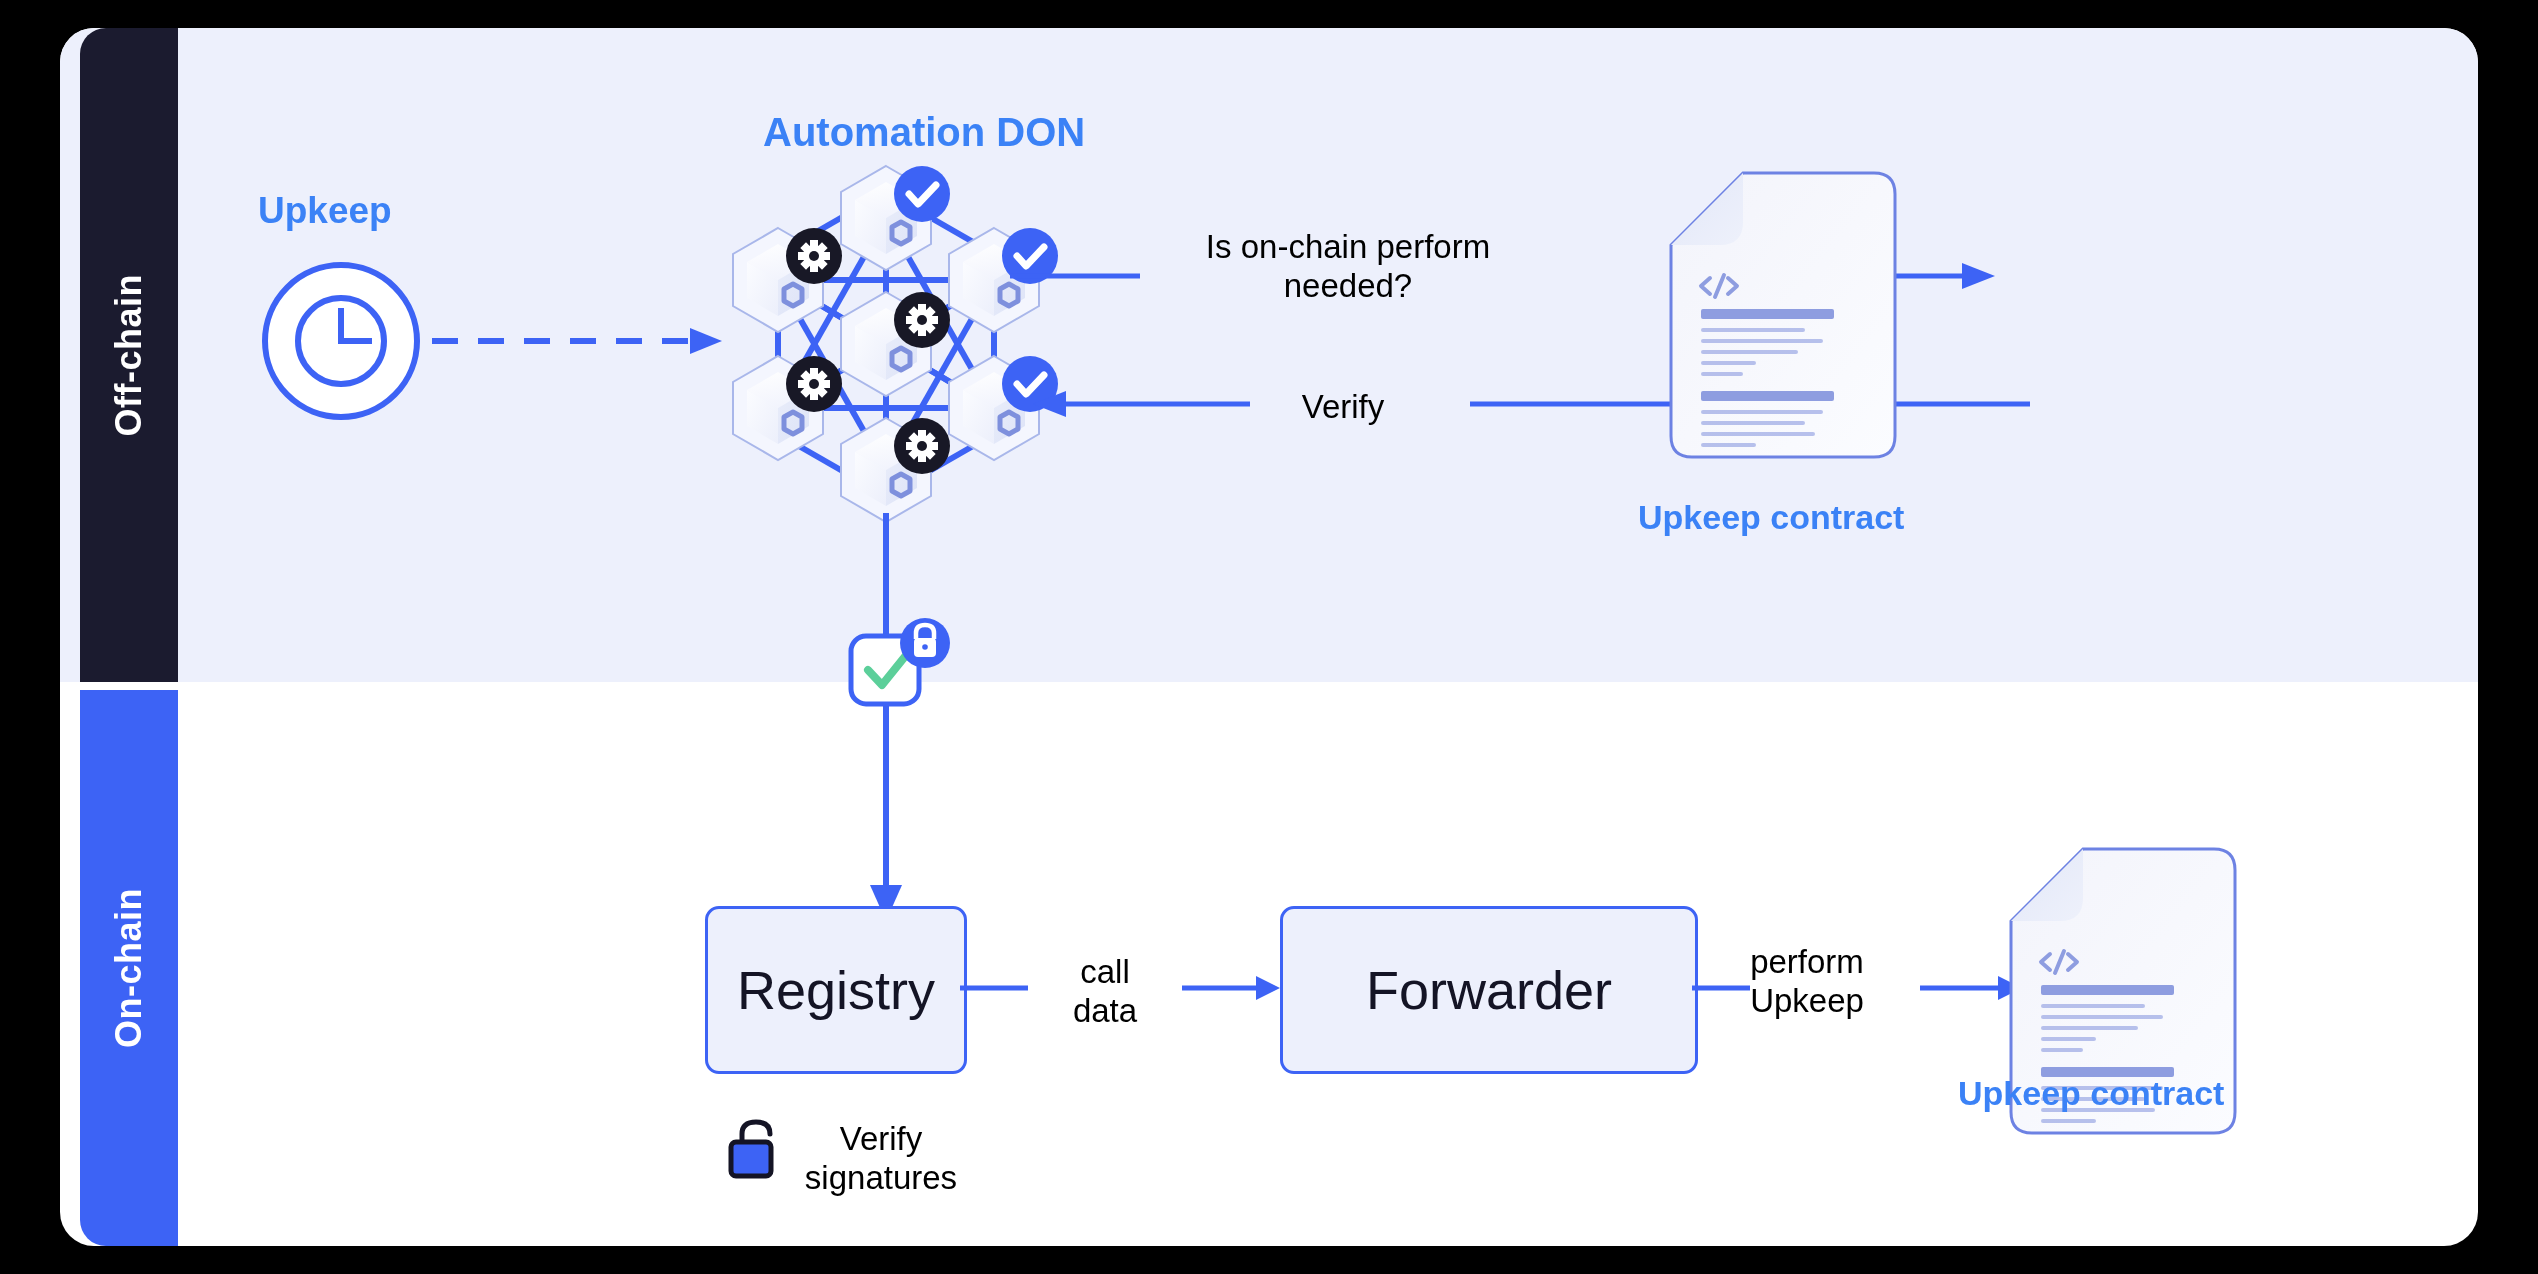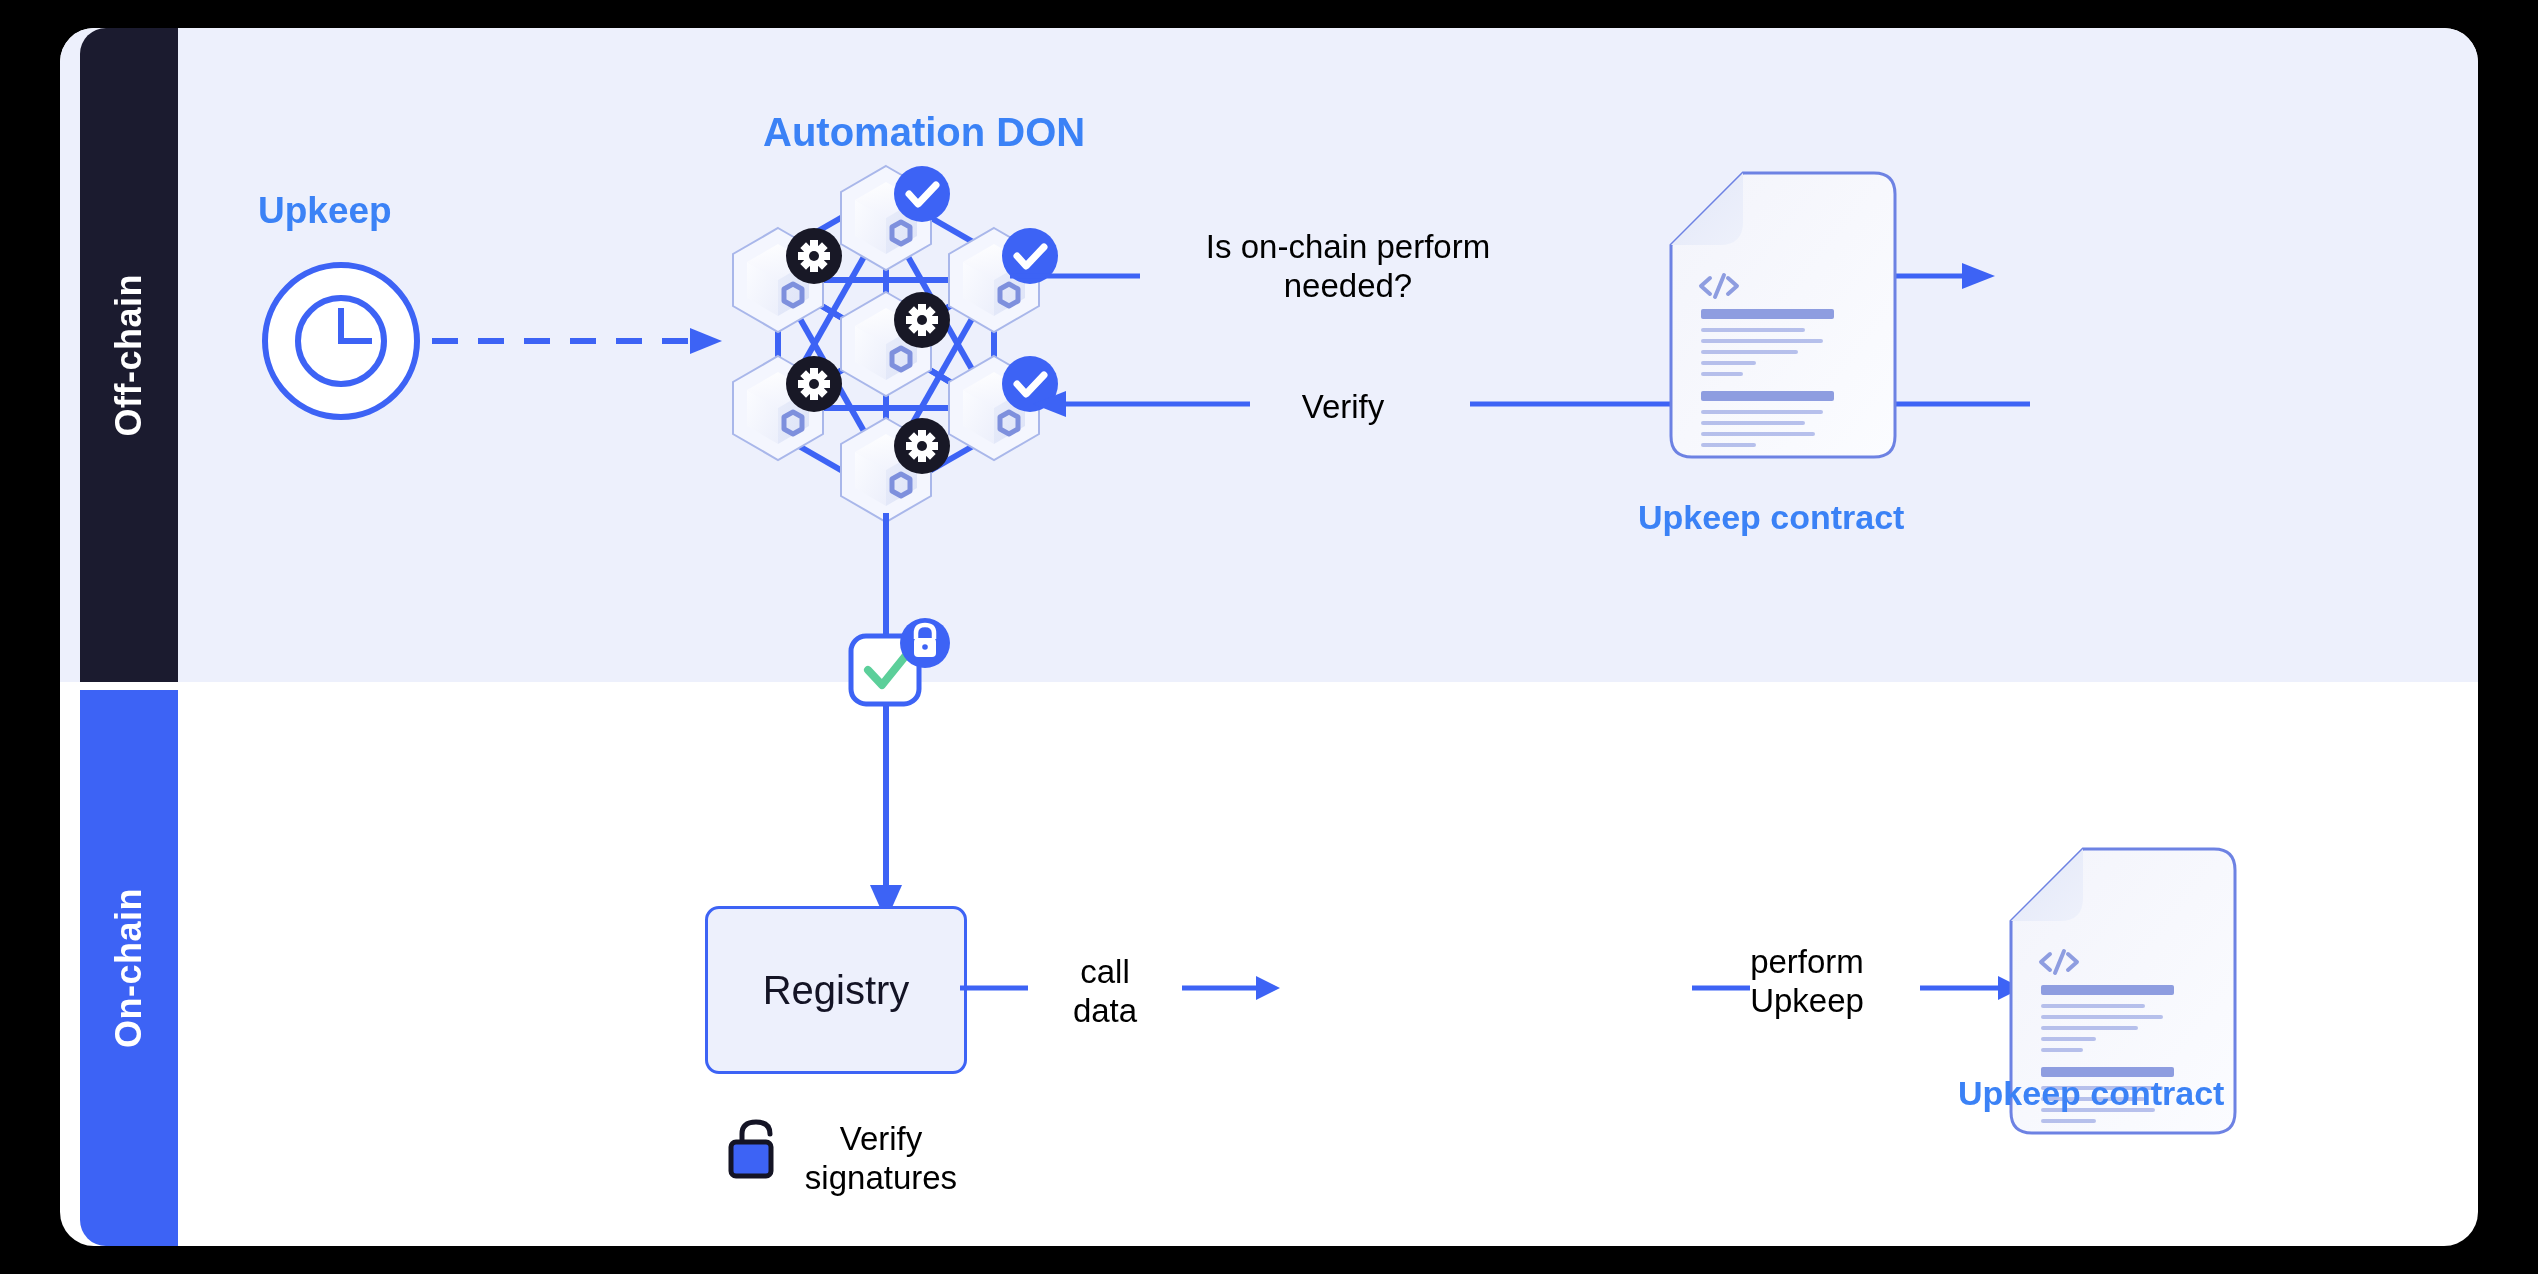--- a/index.html
+++ b/index.html
@@ -87,21 +87,21 @@
   }
   .box-node {
     position: absolute;
     background: #edf0fc;
     border: 3px solid #3d63f5;
     border-radius: 14px;
     display: flex;
     align-items: center;
     justify-content: center;
     color: #141425;
-    font-size: 40px;
+    font-size: 54px;
   }
   svg { display: block; overflow: visible; }
 </style>
 </head>
 <body>
 
 <div id="stage">
   <div id="card">
 
     <div id="offchain-band"></div>
@@ -360,20 +360,23 @@
     <div class="abs" style="left:900px; top:944px; width:320px; height:32px;">
       <svg width="320" height="32" viewBox="0 0 320 32">
         <line x1="0" y1="16" x2="68" y2="16" stroke="#3d63f5" stroke-width="5"></line>
         <line x1="222" y1="16" x2="296" y2="16" stroke="#3d63f5" stroke-width="5"></line>
         <path d="M296 4 L320 16 L296 28 Z" fill="#3d63f5"></path>
       </svg>
     </div>
     <div class="txt-annot" style="left:970px; top:925px; width:150px;">call
 data</div>
 
+    <div class="box-node" style="left:1220px; top:878px; width:412px; height:162px;">
+      <span>Forwarder</span>
+    </div>
 
     <div class="abs" style="left:1632px; top:944px; width:330px; height:32px;">
       <svg width="330" height="32" viewBox="0 0 330 32">
         <line x1="0" y1="16" x2="58" y2="16" stroke="#3d63f5" stroke-width="5"></line>
         <line x1="228" y1="16" x2="306" y2="16" stroke="#3d63f5" stroke-width="5"></line>
         <path d="M306 4 L330 16 L306 28 Z" fill="#3d63f5"></path>
       </svg>
     </div>
     <div class="txt-annot" style="left:1637px; top:915px; width:220px;">perform
 Upkeep</div>

